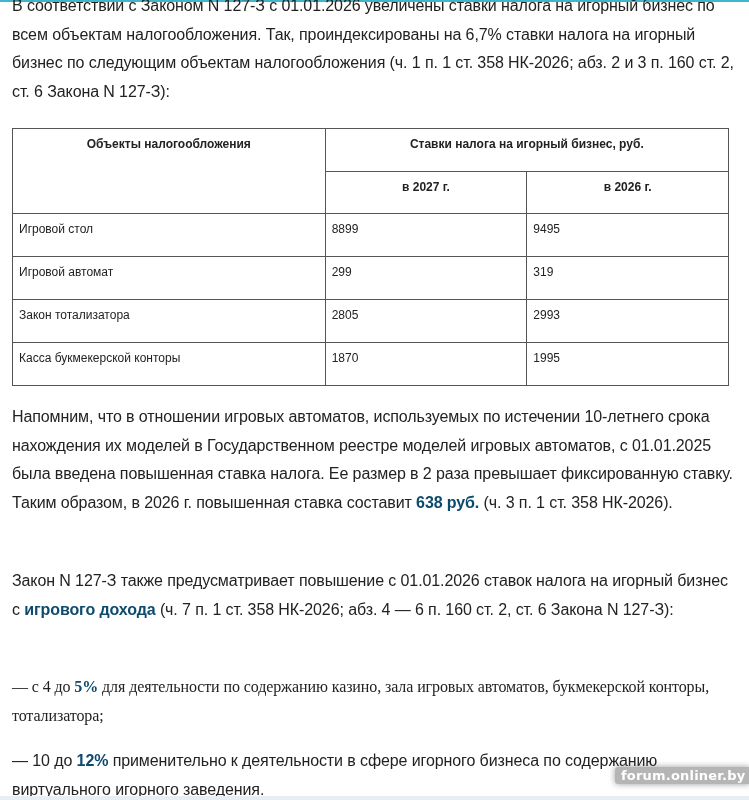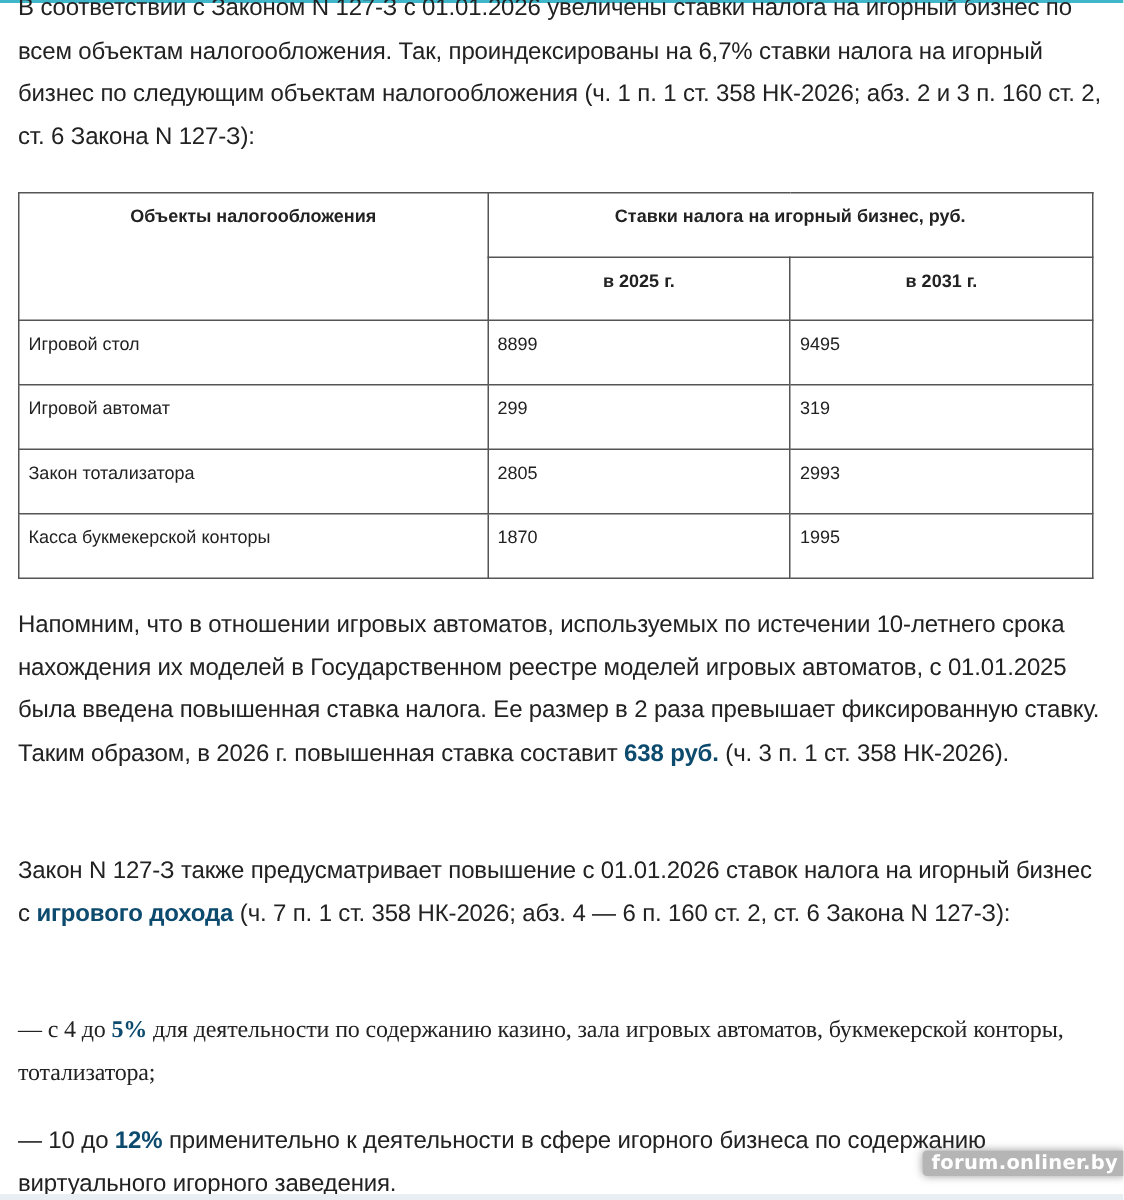--- a/index.html
+++ b/index.html
@@ -108,22 +108,22 @@
         <col class="col1">
           <col class="col2">
           <col class="col3">
       </colgroup>
       <tbody>
           <tr class="h-row1">
         <th rowspan="2">Объекты налогообложения</th>
         <th colspan="2">Ставки налога на игорный бизнес, руб.</th>
       </tr>
       <tr class="h-row2">
-        <th>в 2025 г.</th>
-        <th>в 2031 г.</th>
+        <th>в 2027 г.</th>
+        <th>в 2026 г.</th>
       </tr>
       <tr class="d-row">
         <td class="name">Игровой стол</td>
         <td class="num">8899</td>
         <td class="num">9495</td>
       </tr>
       <tr class="d-row">
         <td class="name">Игровой автомат</td>
         <td class="num">299</td>
         <td class="num">319</td>

